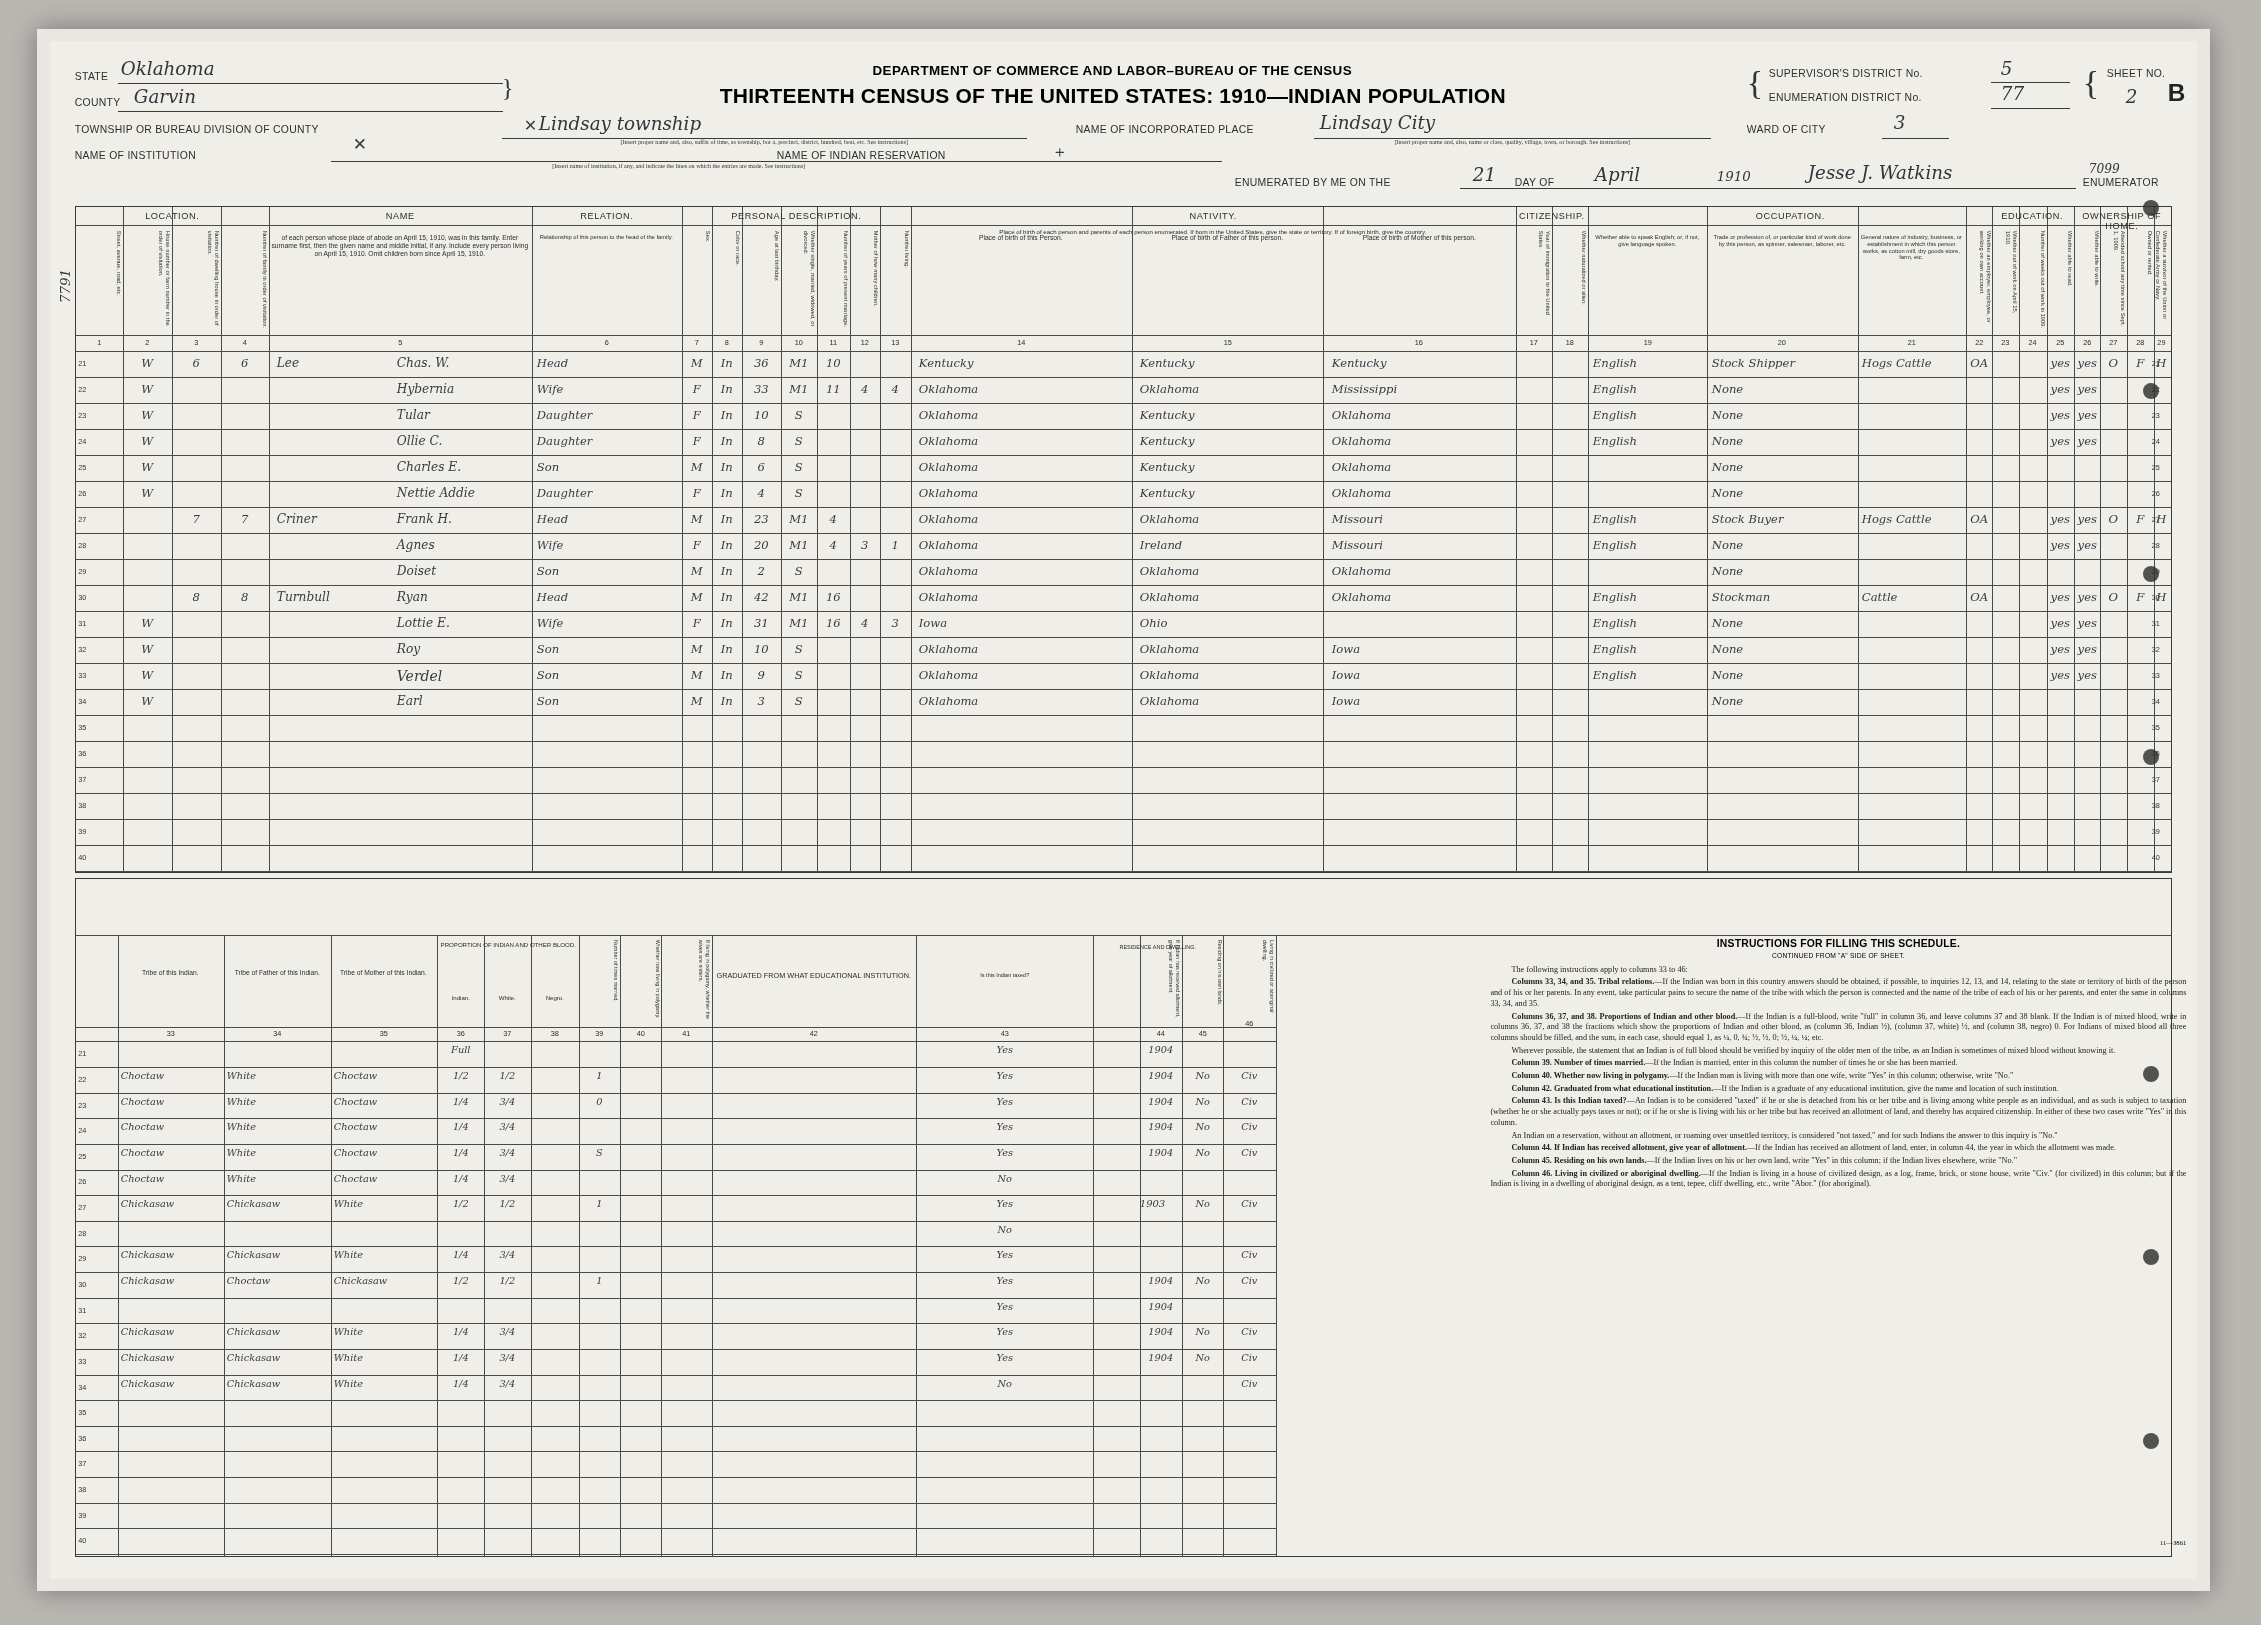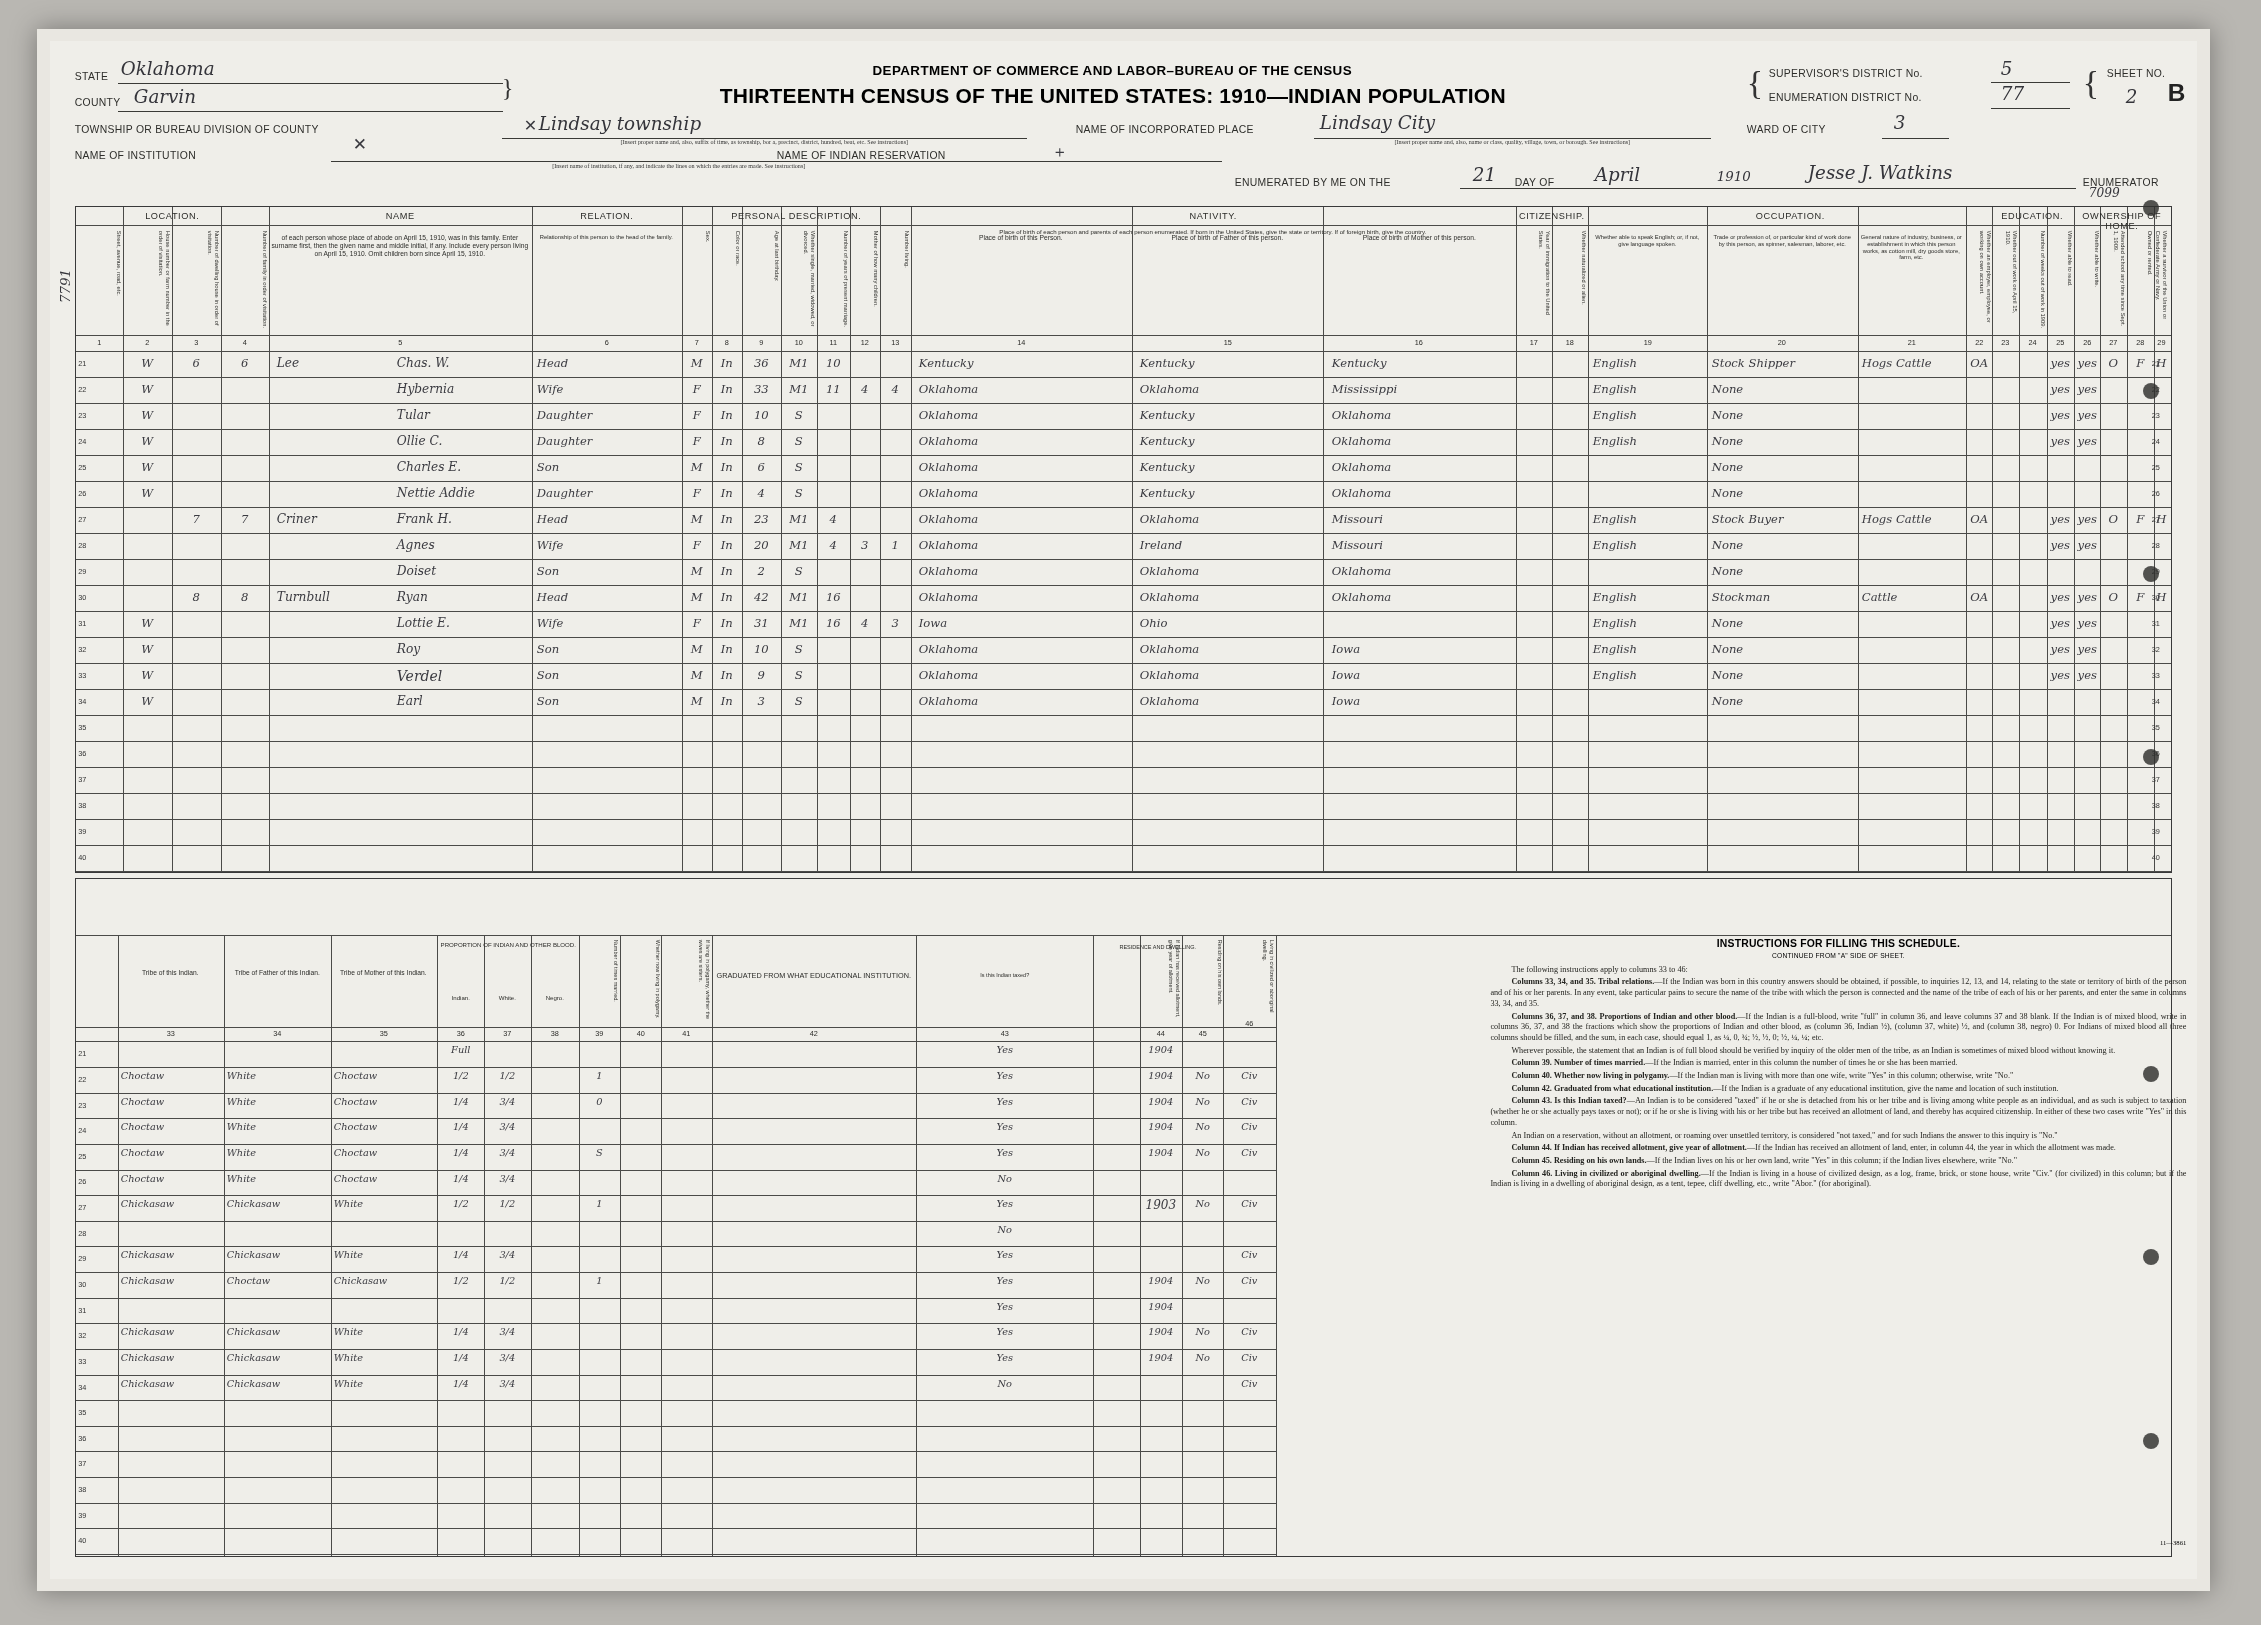--- a/index.html
+++ b/index.html
@@ -111,21 +111,21 @@
         <div class="abs hw" style="left:1926px;top:1.2px;">5</div>
         <div class="abs lbl" style="left:1694px;top:35px;">ENUMERATION DISTRICT No.</div>
         <div class="abs hw" style="left:1926px;top:26px;">77</div>
         <div class="abs line" style="left:1916px;top:24.4px;width:79px;"></div>
         <div class="abs line" style="left:1916px;top:51px;width:79px;"></div>
 
         <div class="abs" style="left:2008px;top:7.3px;font-size:34px;color:#333;">{</div>
         <div class="abs lbl" style="left:2032px;top:11px;">SHEET NO.</div>
         <div class="abs hw" style="left:2051px;top:29px;">2</div>
         <div class="abs sidebadge" style="left:2093px;top:22px;color:#222;">B</div>
-        <div class="abs hw-s" style="left:2014px;top:105px;font-size:12.2px;margin-top:24px;">7099</div>
+        <div class="abs hw-s" style="left:2014px;top:105px;font-size:12.2px;">7099</div>
       </div>
 
       <div class="abs hw-s" style="left:7.3px;top:262px;transform:rotate(-90deg);transform-origin:left top;font-size:13.4px;">7791</div>
 
       <div id="maintable">
           <div class="abs" style="background: rgb(74, 74, 72); left: 47px; top: 0px; height: 664px; width: 0.6px;"></div>
           <div class="abs" style="background: rgb(74, 74, 72); left: 96px; top: 0px; height: 664px; width: 0.6px;"></div>
           <div class="abs" style="background: rgb(74, 74, 72); left: 145px; top: 0px; height: 664px; width: 0.6px;"></div>
           <div class="abs" style="background: rgb(74, 74, 72); left: 193px; top: 0px; height: 664px; width: 0.6px;"></div>
           <div class="abs" style="background: rgb(74, 74, 72); left: 456px; top: 0px; height: 664px; width: 0.6px;"></div>
@@ -625,21 +625,21 @@
           <div class="entry" style="font-size: 9.8px; top: 294px; left: 408px; width: 47px; text-align: center;">3/4</div>
           <div class="entry" style="font-size: 9.8px; top: 294px; left: 840px; width: 178px; text-align: center;">No</div>
           <div class="rowno" style="left: 2.4px; top: 324px;">27</div>
           <div class="entry" style="font-size: 9.8px; top: 319px; left: 45px;">Chickasaw</div>
           <div class="entry" style="font-size: 9.8px; top: 319px; left: 151px;">Chickasaw</div>
           <div class="entry" style="font-size: 9.8px; top: 319px; left: 258px;">White</div>
           <div class="entry" style="font-size: 9.8px; top: 319px; left: 361px; width: 48px; text-align: center;">1/2</div>
           <div class="entry" style="font-size: 9.8px; top: 319px; left: 408px; width: 47px; text-align: center;">1/2</div>
           <div class="entry" style="font-size: 9.8px; top: 319px; left: 503px; width: 41px; text-align: center;">1</div>
           <div class="entry" style="font-size: 9.8px; top: 319px; left: 840px; width: 178px; text-align: center;">Yes</div>
-          <div class="entry" style="font-size: 12px; top: 319px; left: 1064px; width: 42px; text-align: center;">1903</div>
+          <div class="entry" style="font-size: 10px; top: 319px; left: 1064px; width: 42px; ">1903</div>
           <div class="entry" style="font-size: 9.8px; top: 319px; left: 1106px; width: 42px; text-align: center;">No</div>
           <div class="entry" style="font-size: 9.8px; top: 319px; left: 1147px; width: 53px; text-align: center;">Civ</div>
           <div class="rowno" style="left: 2.4px; top: 350px;">28</div>
           <div class="entry" style="font-size: 9.8px; top: 345px; left: 840px; width: 178px; text-align: center;">No</div>
           <div class="rowno" style="left: 2.4px; top: 375px;">29</div>
           <div class="entry" style="font-size: 9.8px; top: 370px; left: 45px;">Chickasaw</div>
           <div class="entry" style="font-size: 9.8px; top: 370px; left: 151px;">Chickasaw</div>
           <div class="entry" style="font-size: 9.8px; top: 370px; left: 258px;">White</div>
           <div class="entry" style="font-size: 9.8px; top: 370px; left: 361px; width: 48px; text-align: center;">1/4</div>
           <div class="entry" style="font-size: 9.8px; top: 370px; left: 408px; width: 47px; text-align: center;">3/4</div>

